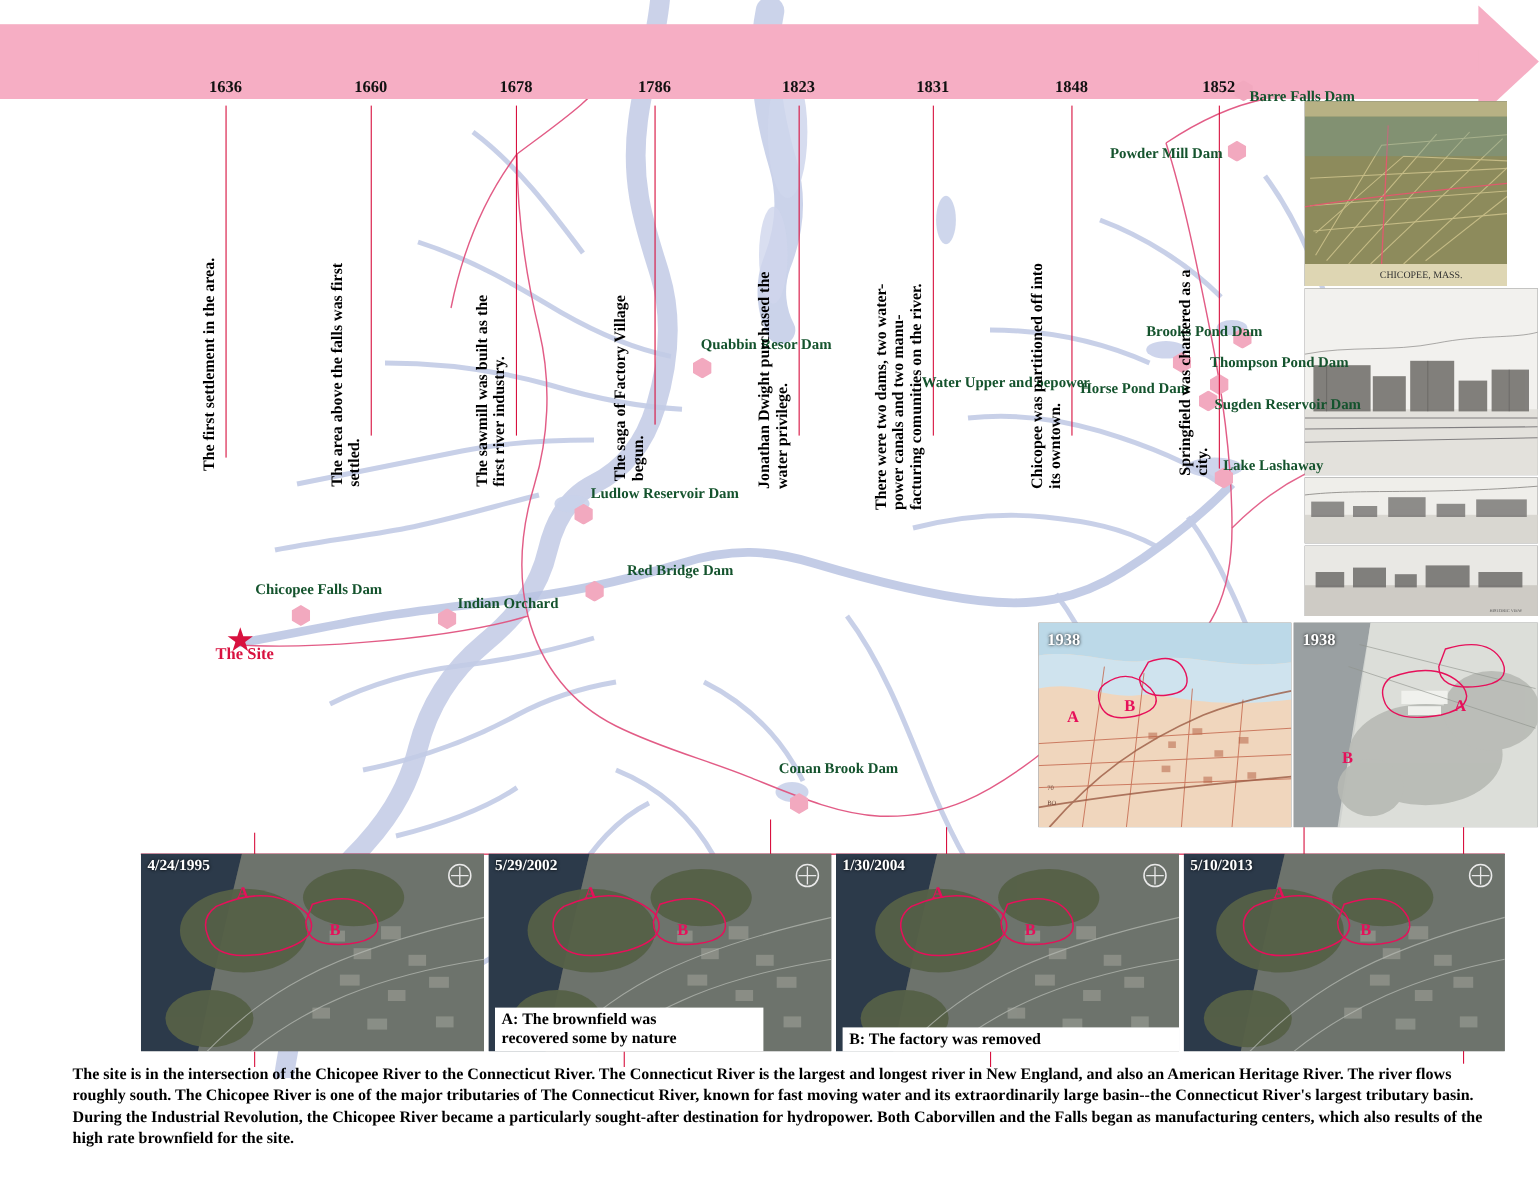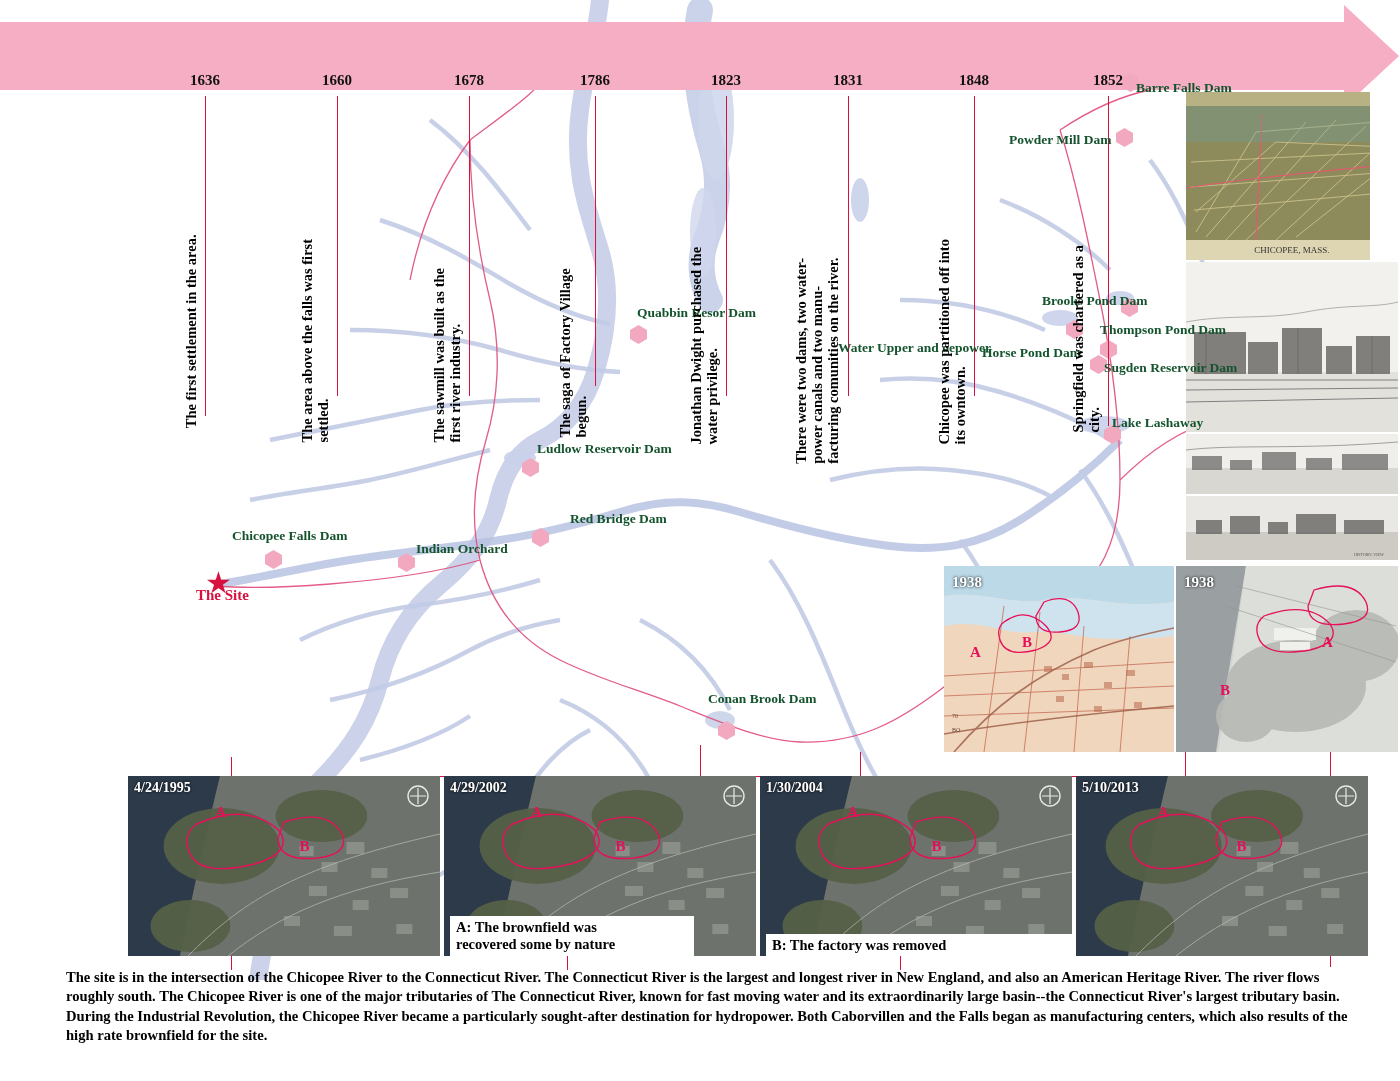--- a/index.html
+++ b/index.html
@@ -448,21 +448,21 @@
             <rect x="268.32" y="148" width="16" height="10"></rect>
           </g>
           <g stroke="#b9bdb6" stroke-width="1" opacity="0.7" fill="none">
             <path d="M60,180 C110,130 160,92 312,58"></path>
             <path d="M100,180 C150,140 210,112 312,96"></path>
           </g>
           <path d="M68.64,48 q50,-22 82,6 q16,22 -24,34 q-58,14 -66,-14 q-6,-16 8,-26 Z" fill="none" stroke="#e6105a" stroke-width="1.4"></path>
           <path d="M156,46 q44,-14 58,12 q8,20 -24,24 q-40,4 -40,-20 Z" fill="none" stroke="#e6105a" stroke-width="1.4"></path>
           <circle cx="290" cy="20" r="10" fill="none" stroke="#e9e9e9" stroke-width="1.4"></circle>
           <path d="M290,12 L290,28 M282,20 L298,20" stroke="#e9e9e9" stroke-width="1.2"></path>
-        </svg><div class="date">4/29/2002</div><div class="ab" style="left: 87.36px; top: 28px;">A</div><div class="ab" style="left: 171.6px; top: 62px;">B</div><div class="cap-box" style="left: 6px; top: 140px; width: 232px; white-space: pre-line;">A: The brownfield was
+        </svg><div class="date">5/29/2002</div><div class="ab" style="left: 87.36px; top: 28px;">A</div><div class="ab" style="left: 171.6px; top: 62px;">B</div><div class="cap-box" style="left: 6px; top: 140px; width: 232px; white-space: pre-line;">A: The brownfield was
 recovered some by nature</div></div>
       <div class="aerial" style="left: 760px; width: 312px;"><svg width="312" height="180" viewBox="0 0 312 180">
           <rect width="312" height="180" fill="#4b5156"></rect>
           <path d="M0,0 L92,0 C80,50 66,110 52,180 L0,180 Z" fill="#2c3a4a"></path>
           <path d="M92,0 C80,50 66,110 52,180 L312,180 L312,0 Z" fill="#6d736c"></path>
           <g fill="#566047" opacity="0.95">
             <ellipse cx="93.6" cy="70" rx="58" ry="38"></ellipse>
             <ellipse cx="193.44" cy="40" rx="46" ry="26"></ellipse>
             <ellipse cx="62.400000000000006" cy="150" rx="40" ry="26"></ellipse>
           </g>

